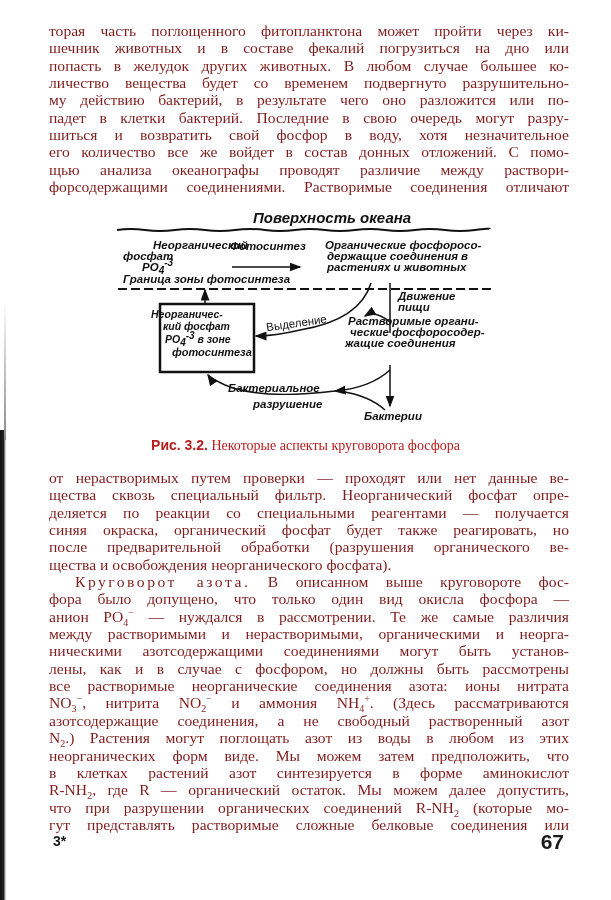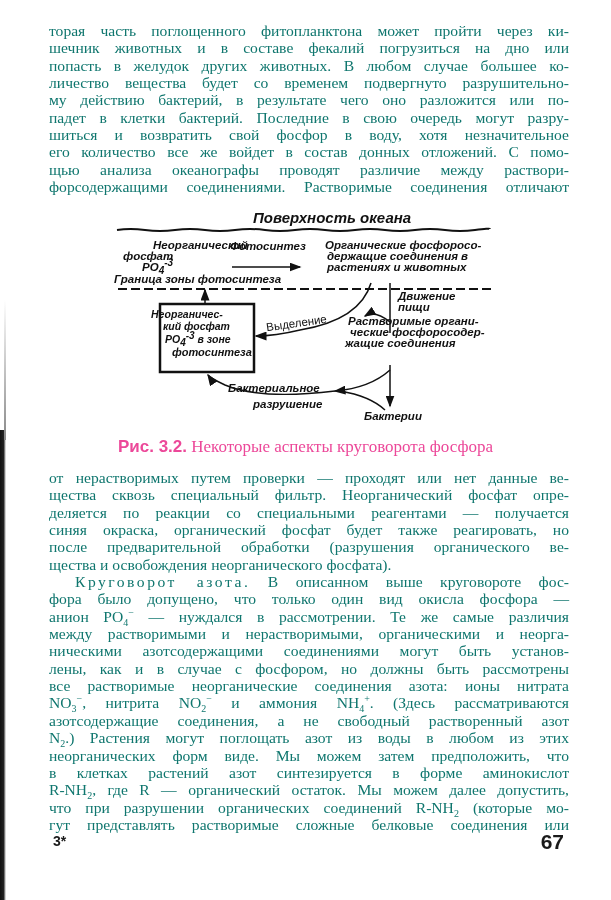--- a/index.html
+++ b/index.html
@@ -1,26 +1,26 @@
 <!DOCTYPE html>
 <html><head>
 <meta charset="utf-8">
 <style>
   html, body { margin:0; padding:0; }
   body { width:611px; height:900px; background:#fff; position:relative; overflow:hidden; color:#1a1a1a; }
   .edge { position:absolute; left:0; top:430px; width:6px; height:470px; background:linear-gradient(to right,#111 0,#222 60%,#fff 100%); }
   .edge2 { position:absolute; left:4px; top:300px; width:2px; height:140px; background:linear-gradient(to bottom,#fff,#888); }
-  .text { position:absolute; left:49px; width:520px; font-family:"Liberation Serif", serif; font-size:15.6px; line-height:17.35px; color:#0f766e; }
+  .text { position:absolute; left:49px; width:520px; font-family:"Liberation Serif", serif; font-size:15.6px; line-height:17.35px; color:#7f1d1d; }
   .line { display:block; white-space:nowrap; text-align:justify; text-align-last:justify; height:17.35px; }
   .line.last { text-align-last:left; }
   .line.indent { padding-left:26px; }
   .block1 { top:22px; }
   .block2 { top:469px; }
   .spaced { letter-spacing:2.5px; }
-  .caption { position:absolute; top:437px; left:0; width:611px; text-align:center; font-family:"Liberation Serif", serif; font-size:17px; color:#ec4899; }
+  .caption { position:absolute; top:437px; left:0; width:611px; text-align:center; font-family:"Liberation Serif", serif; font-size:14px; color:#b91c1c; }
   .caption b { font-family:"Liberation Sans", sans-serif; font-weight:bold; }
   .diagram { position:absolute; left:0; top:210px; width:611px; height:225px; }
   .dlabel { position:absolute; font-family:"Liberation Sans", sans-serif; font-style:italic; font-weight:bold; font-size:11.5px; line-height:12px; color:#111; white-space:nowrap; }
   .footer-left { position:absolute; left:53px; top:833px; font-family:"Liberation Sans", sans-serif; font-weight:bold; font-size:14px; }
   .footer-right { position:absolute; right:47px; top:830px; font-family:"Liberation Sans", sans-serif; font-weight:bold; font-size:21px; }
   sub, sup { font-size:10px; line-height:0; }
 </style>
 </head>
 <body>
 
@@ -75,21 +75,21 @@
   <div class="dlabel" style="left:117px;top:29px;margin-left:36px;">Неорганический</div>
   <div class="dlabel" style="left:123px;top:40px;">фосфат</div>
   <div class="dlabel" style="left:142px;top:51px;"><span>PO</span><sub>4</sub><sup>-3</sup></div>
 
   <div class="dlabel" style="left:230px;top:30px;">Фотосинтез</div>
 
   <div class="dlabel" style="left:325px;top:29px;">Органические фосфоросо-</div>
   <div class="dlabel" style="left:327px;top:40px;">держащие соединения в</div>
   <div class="dlabel" style="left:327px;top:51px;">растениях и животных</div>
 
-  <div class="dlabel" style="left:114px;top:63px;">Граница зоны фотосинтеза</div>
+  <div class="dlabel" style="left:123px;top:63px;">Граница зоны фотосинтеза</div>
 
   <div class="dlabel" style="left:398px;top:80px;">Движение</div>
   <div class="dlabel" style="left:398px;top:91px;">пищи</div>
 
   <div class="dlabel" style="left:151px;top:98px;font-size:10.5px;">Неорганичес-</div>
   <div class="dlabel" style="left:163px;top:110px;font-size:10.5px;">кий фосфат</div>
   <div class="dlabel" style="left:165px;top:123px;font-size:10.5px;"><span>PO</span><sub>4</sub><sup>-3</sup> <span>в зоне</span></div>
   <div class="dlabel" style="left:172px;top:136px;font-size:11px;">фотосинтеза</div>
 
   <div class="dlabel" style="left:266px;top:107px;transform:rotate(-8deg);font-style:normal;font-weight:normal;font-family:'Liberation Sans',sans-serif;">Выделение</div>

